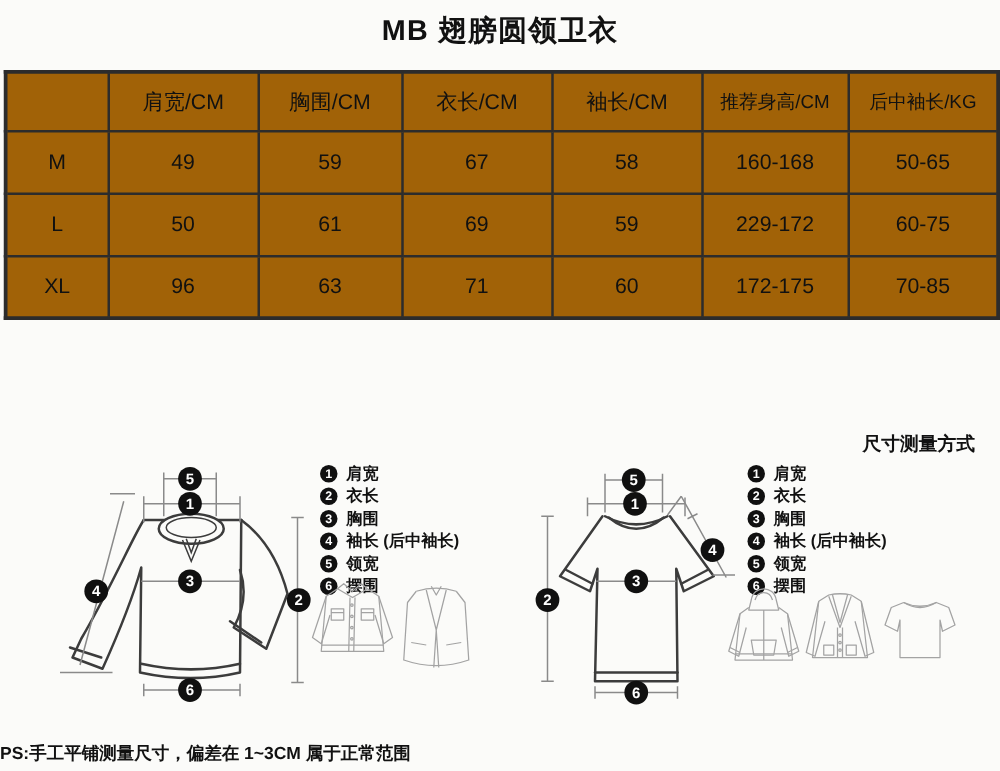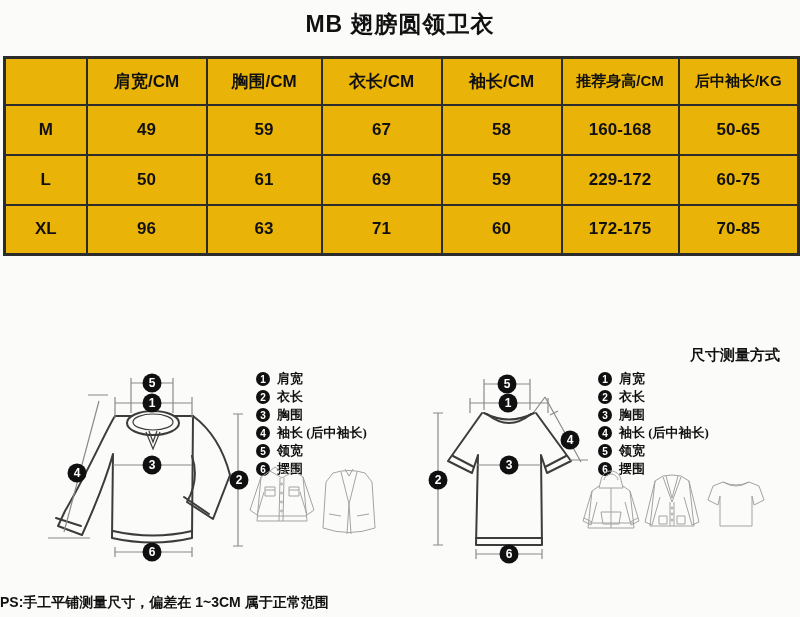--- a/index.html
+++ b/index.html
@@ -15,41 +15,41 @@
     text-align:center; font-size:23px; font-weight:bold; letter-spacing:1px;
   }
   table.size-table {
     position:absolute; top:56px; left:3px; width:794px;
     border-collapse:collapse; table-layout:fixed;
     border:3px solid #2c2c2c;
   }
   table.size-table td, table.size-table th {
     border:2px solid #2c2c2c;
     text-align:center; vertical-align:middle;
-    font-weight:bold; font-size:17px;
-    background:#eab308;
+    font-weight:normal; font-size:17px;
+    background:#a16207;
   }
   table.size-table th.sm { font-size:15px;text-align:center; }
   tr.hdr   { height:47px; }
   tr.datar { height:50px; }
 
   .measure-title {
     position:absolute; top:346px; left:0; width:780px;
     text-align:right; font-size:15px; font-weight:bold;
   }
   .diagram-area { position:absolute; top:368px; left:0; width:800px; height:228px; }
   .dsvg { position:absolute; top:0; }
   .legend { position:absolute; top:4px; display:flex; flex-direction:column; gap:4px; }
   .lg-item { display:flex; align-items:center; gap:7px; height:14px; }
   .lg-num {
     width:14px; height:14px; border-radius:50%; background:#101010; color:#fff;
     font-size:10px; font-weight:bold; display:flex; align-items:center; justify-content:center;
     flex:0 0 14px;
   }
-  .lg-label { font-size:13px; font-weight:bold; white-space:nowrap;font-family:Liberation Serif, serif; }
+  .lg-label { font-size:13px; font-weight:bold; white-space:nowrap; }
   .footnote {
     position:absolute; top:594px; left:0; width:700px;
     text-align:left; font-size:14px; font-weight:bold;
   }
 </style>
 </head>
 <body>
 
 <div class="page-title">MB 翅膀圆领卫衣</div>
 

